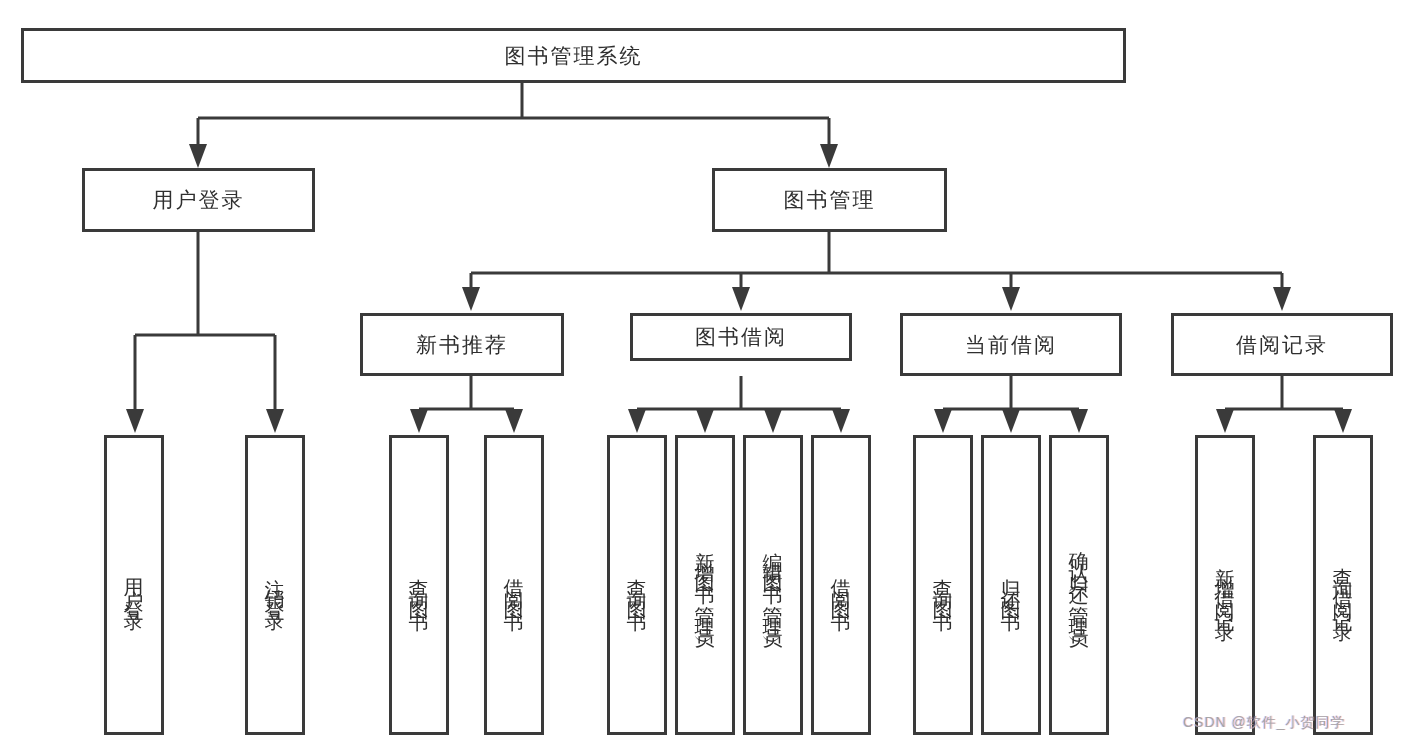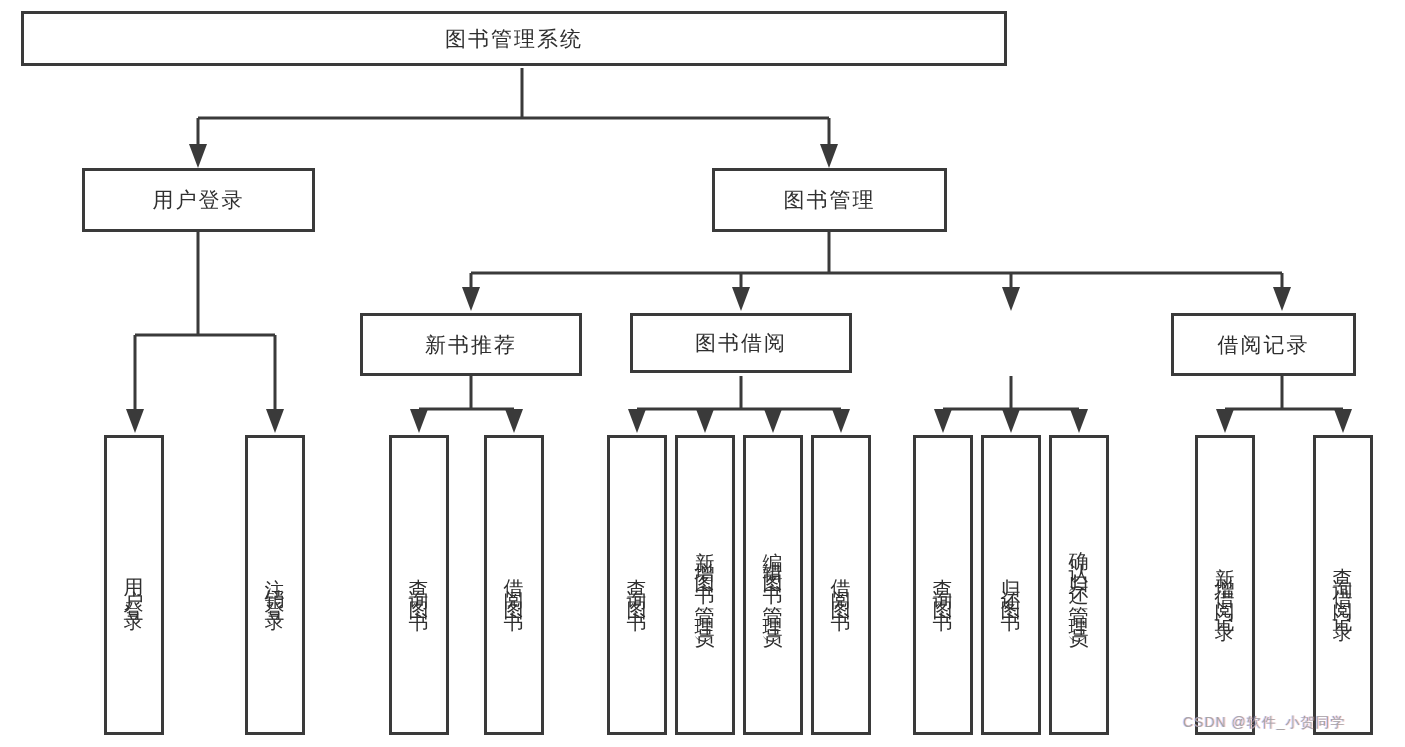--- a/index.html
+++ b/index.html
@@ -99,38 +99,41 @@
       <polygon points="764,409 782,409 773,433"></polygon>
       <polygon points="832,409 850,409 841,433"></polygon>
       <polygon points="934,409 952,409 943,433"></polygon>
       <polygon points="1002,409 1020,409 1011,433"></polygon>
       <polygon points="1070,409 1088,409 1079,433"></polygon>
       <polygon points="1216,409 1234,409 1225,433"></polygon>
       <polygon points="1334,409 1352,409 1343,433"></polygon>
     </g>
   </svg>
 
-  <div class="box" style="left:21px; top:11px; width:986px; height:55px;">
+  <div class="box" style="left:21px; top:28px; width:1105px; height:55px;">
     <span class="hlabel">图书管理系统</span>
   </div>
 
   <div class="box" style="left:82px; top:168px; width:233px; height:64px;">
     <span class="hlabel">用户登录</span>
   </div>
   <div class="box" style="left:712px; top:168px; width:235px; height:64px;align-items:center;">
     <span class="hlabel">图书管理</span>
   </div>
 
-  <div class="box" style="left:360px; top:313px; width:222px; height:63px;">
+  <div class="box" style="left:360px; top:313px; width:204px; height:63px;">
     <span class="hlabel">新书推荐</span>
   </div>
-  <div class="box" style="left:630px; top:313px; width:222px; height:60px;">
+  <div class="box" style="left:630px; top:313px; width:222px; height:48px;">
     <span class="hlabel">图书借阅</span>
   </div>
-  <div class="box" style="left:1171px; top:313px; width:185px; height:63px;">
+  <div class="box" style="left:900px; top:313px; width:222px; height:63px;">
+    <span class="hlabel">当前借阅</span>
+  </div>
+  <div class="box" style="left:1171px; top:313px; width:222px; height:63px;">
     <span class="hlabel">借阅记录</span>
   </div>
 
   <div class="box" style="left:104px; top:435px; width:60px; height:300px;">
     <span class="vlabel">用户登录</span>
   </div>
   <div class="box" style="left:245px; top:435px; width:60px; height:300px;">
     <span class="vlabel">注销登录</span>
   </div>
 

